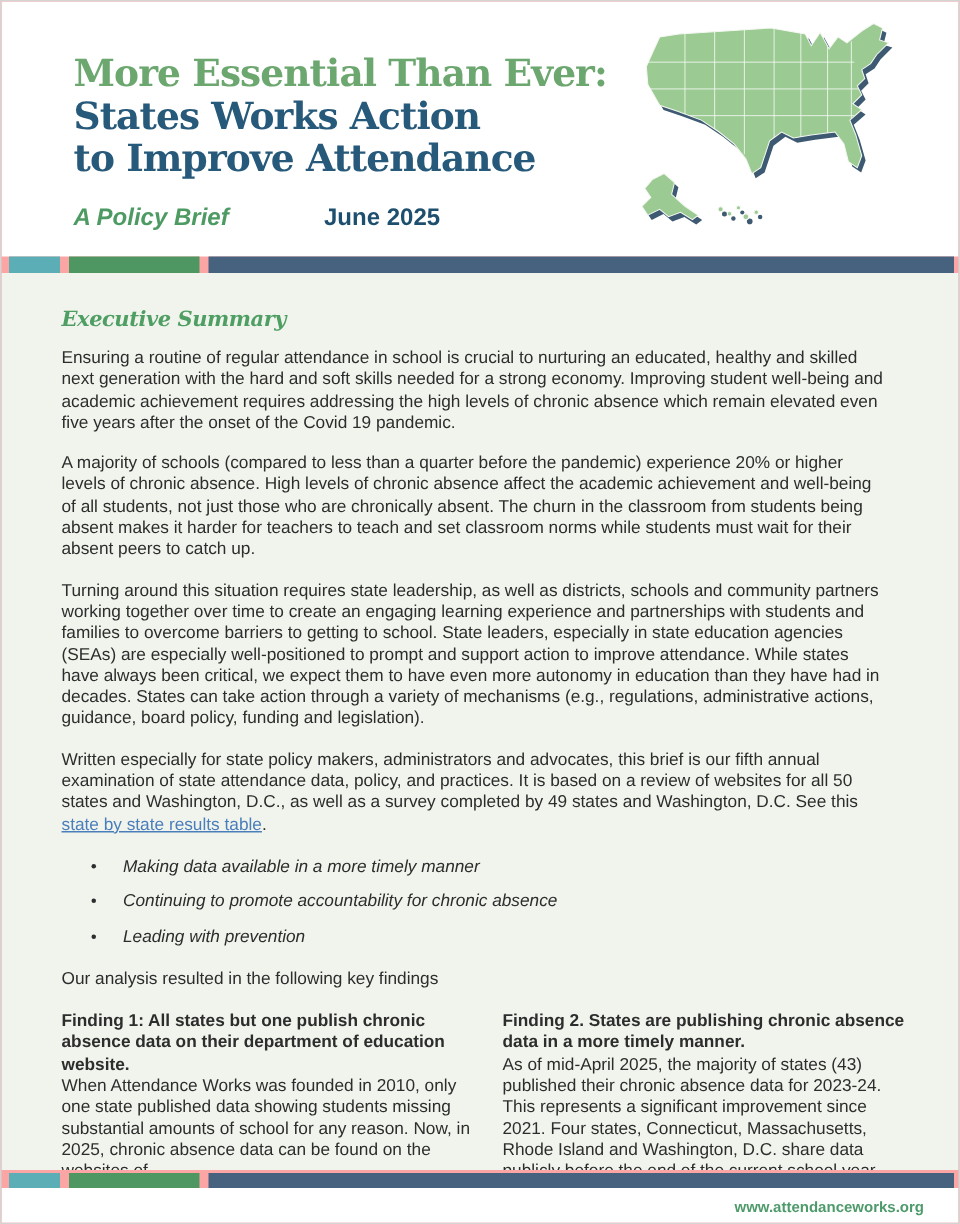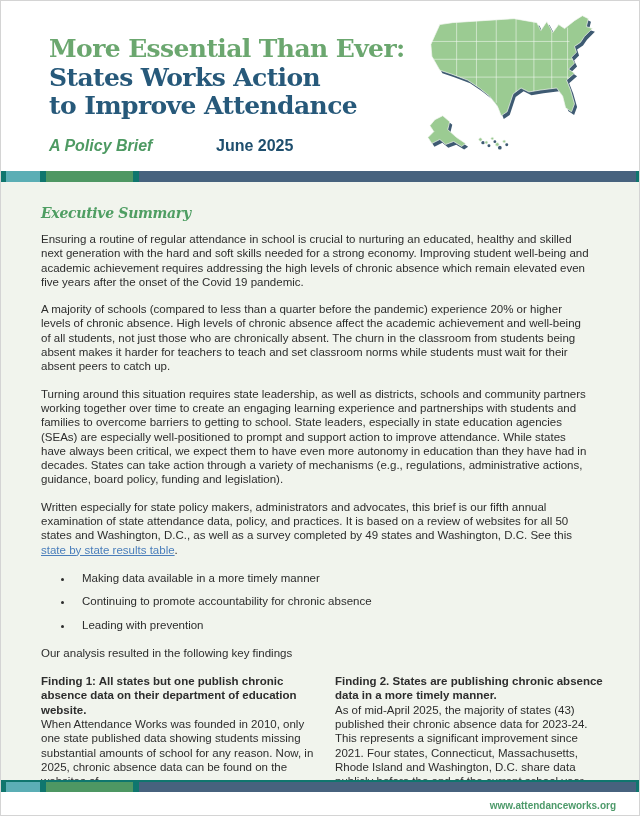--- a/index.html
+++ b/index.html
@@ -1,20 +1,20 @@
 <!DOCTYPE html>
 <html><head>
 <meta charset="utf-8">
 <style>
   * { margin:0; padding:0; box-sizing:border-box; }
   html,body { background:#ffffff; }
   .page {
     position:relative;
     width:640px; height:816px;
-    background:#0f766e;
+    background:#fca5a5;
     border:1px solid #d4d4d4;
     overflow:hidden;
     font-family:"Liberation Sans", sans-serif;
   }
   
   .header { position:absolute; top:0; left:0; right:0; height:170px; background:#ffffff; }
   .title-block {
     position:absolute; left:48px; top:34px;
     font-family:"DejaVu Serif", serif;
     font-weight:bold; font-size:25px; line-height:28.5px; letter-spacing:-0.6px;
@@ -50,21 +50,21 @@
     font-weight:bold; font-size:14px; letter-spacing:-0.3px;
     color:#4F9E63;
     margin:10px 0 11px 0;
     font-style:italic;
   }
   .main p, .main li {
     font-size:11.5px; line-height:14.3px; color:#2D2D2D;
   }
   .main p.para { margin:0 16px 13px 0; }
   a.results-link { color:#4A7EBB; text-decoration:underline; cursor:pointer; }
-  ul.focus-list { margin:14px 0 14px 0; padding-left:33px; list-style:disc; }
+  ul.focus-list { margin:14px 0 14px 0; padding-left:33px; list-style:disc;font-style:italic; }
   ul.focus-list li { margin-bottom:9px; padding-left:8px; }
   .analysis-line { margin:2px 0 14px 0; }
   .findings { display:flex; }
   .finding-col-left  { width:273px; margin-right:21px; }
   .finding-col-right { flex:1; }
   .finding-head { font-weight:bold; margin:0; }
   .finding-body { margin:0; }
   
   .footer-strip {
     position:absolute; top:791px; left:0; right:0; height:25px; background:#ffffff;

